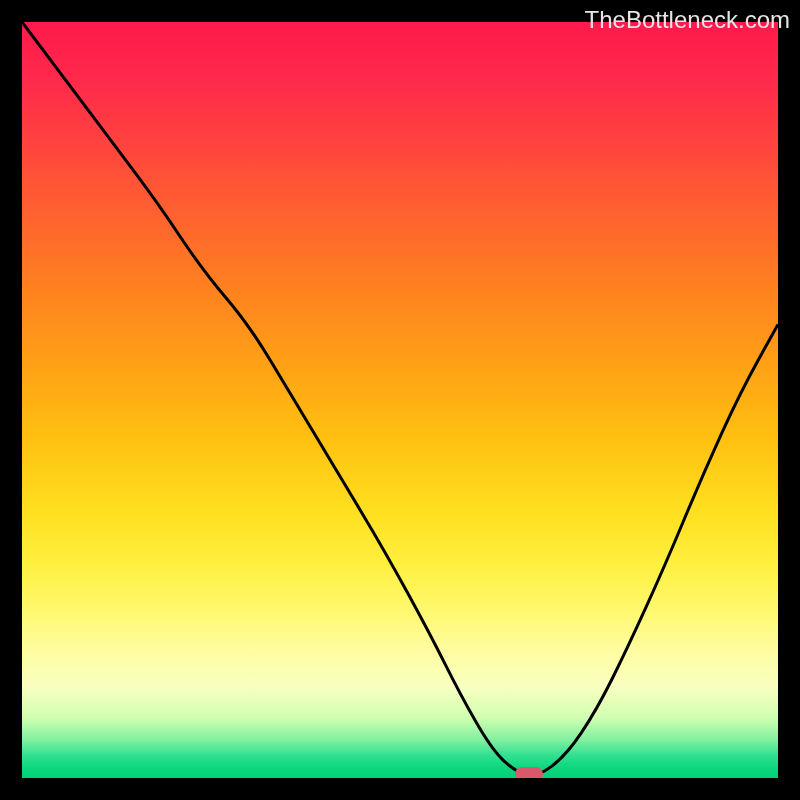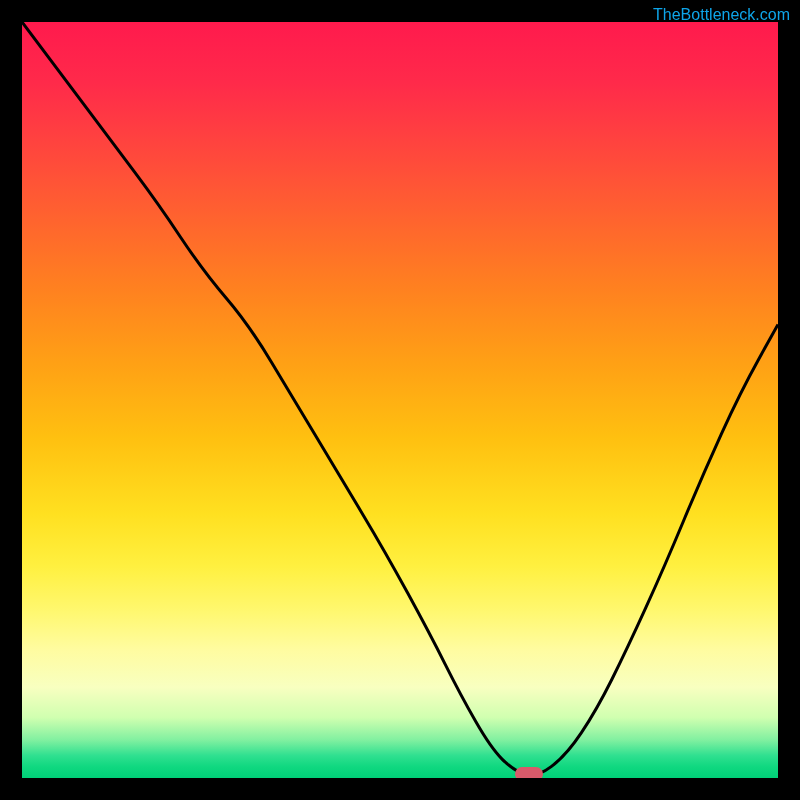--- a/index.html
+++ b/index.html
@@ -7,22 +7,22 @@
     width: 800px;
     height: 800px;
     background: #000;
     position: relative;
     font-family: Arial, sans-serif;
   }
   .watermark {
     position: absolute;
     top: 6px;
     right: 10px;
-    color: #0ea5e9;
-    font-size: 16px;
+    color: #e5e5e5;
+    font-size: 24px;
     font-weight: 500;
     z-index: 10;
   }
   .plot-area {
     position: absolute;
     left: 22px;
     top: 22px;
     width: 756px;
     height: 756px;
     overflow: hidden;

